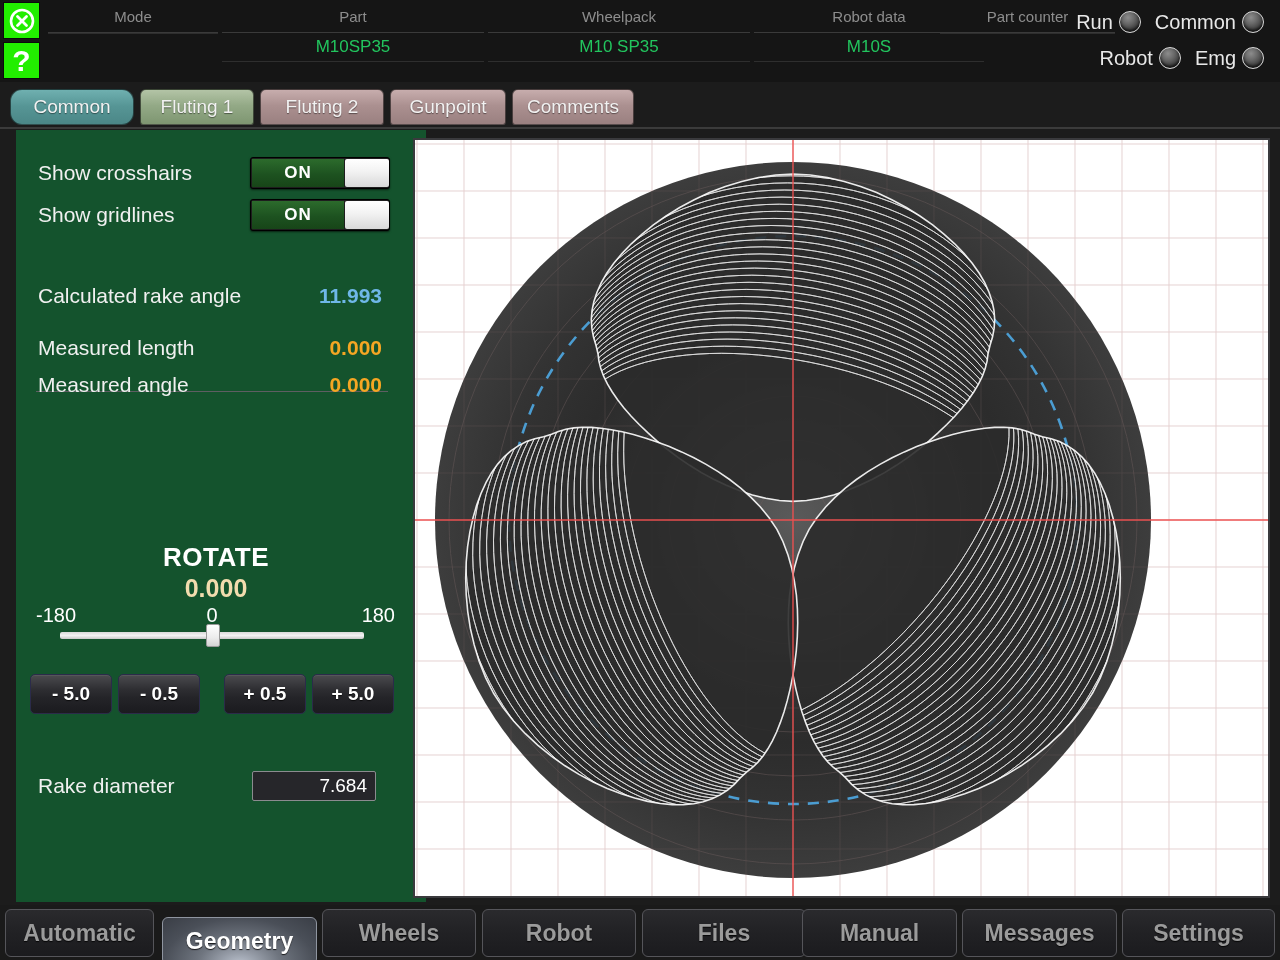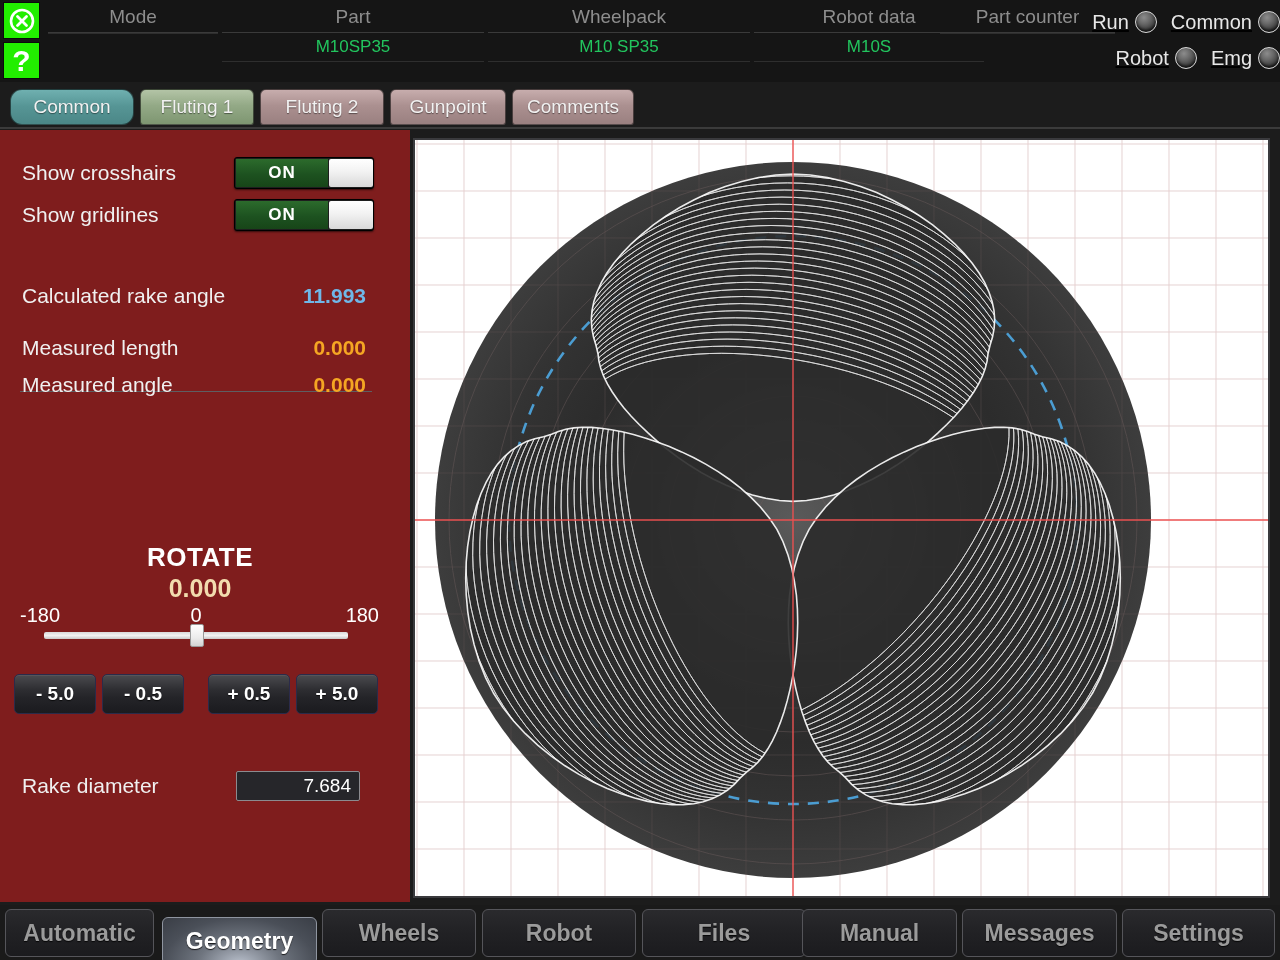--- a/index.html
+++ b/index.html
@@ -26,39 +26,39 @@
   #btn-close { top: 2px; }
   #btn-help  { top: 42px; }
   #btn-help span {
     color: #ffffff; font-size: 30px; font-weight: bold; line-height: 30px;
     font-family: "Liberation Sans", sans-serif;
   }
   .hdr-col {
     position: absolute; top: 4px; text-align: center;
   }
   .hdr-title {
-    color: #8d8d8d; font-size: 19px; line-height: 26px;
+    color: #8d8d8d; font-size: 15px; line-height: 26px;
     white-space: nowrap;
   }
   .hdr-rule {
     height: 1px; background: #3a3a3a; margin-top: 2px;
   }
   .hdr-val {
     color: #22c55e; font-size: 17px; line-height: 28px; white-space: nowrap;
   }
   .hdr-rule2 { height: 1px; background: #2e2e2e; }
 
   #hdr-mode { left: 48px; width: 170px; }
   #hdr-part { left: 222px; width: 262px; }
   #hdr-wheelpack { left: 488px; width: 262px; }
   #hdr-robotdata { left: 754px; width: 230px; }
   #hdr-partcounter { left: 940px; width: 175px; }
 
   
-  #status-block { position: absolute; right: 0; top: 4px; width: 200px; text-decoration: underline; }
+  #status-block { position: absolute; right: 16px; top: 4px; width: 200px; }
   .status-row { display: flex; justify-content: flex-end; align-items: center; height: 36px; }
   .status-item { display: flex; align-items: center; gap: 6px; margin-left: 14px; }
   .status-label { color: #e8e8e8; font-size: 20px; }
   .led {
     width: 22px; height: 22px; border-radius: 50%;
     background: radial-gradient(circle at 40% 28%, #8c8c8c 0%, #6a6a6a 32%, #3a3a3a 70%, #2a2a2a 100%);
     border: 1px solid #d8d8d8;
     box-shadow: inset 0 -2px 3px rgba(0,0,0,0.7);
   }
 
@@ -80,22 +80,22 @@
   .tab.green { background: linear-gradient(180deg,#b3c4a6 0%,#93a986 46%,#7e9671 100%); }
   .tab.mauve { background: linear-gradient(180deg,#c7adad 0%,#ab9090 46%,#9a8080 100%); }
 
   #divider-tabs {
     position: absolute; left: 0; top: 127px; width: 1280px; height: 2px;
     background: #3b3b3b;
   }
 
   
   #leftpanel {
-    position: absolute; left: 0; top: 130px; width: 410px; height: 772px;
-    background: #7f1d1d;
+    position: absolute; left: 16px; top: 130px; width: 410px; height: 772px;
+    background: #14532d;
   }
   .panel-row {
     position: absolute; display: flex; align-items: center;
   }
   .panel-label { color: #f0f0f0; font-size: 21px; }
 
   .toggle {
     position: relative; width: 140px; height: 32px;
     background: #1e1e1e; border: 1px solid #000; border-radius: 3px;
     display: flex; align-items: center; cursor: pointer;

